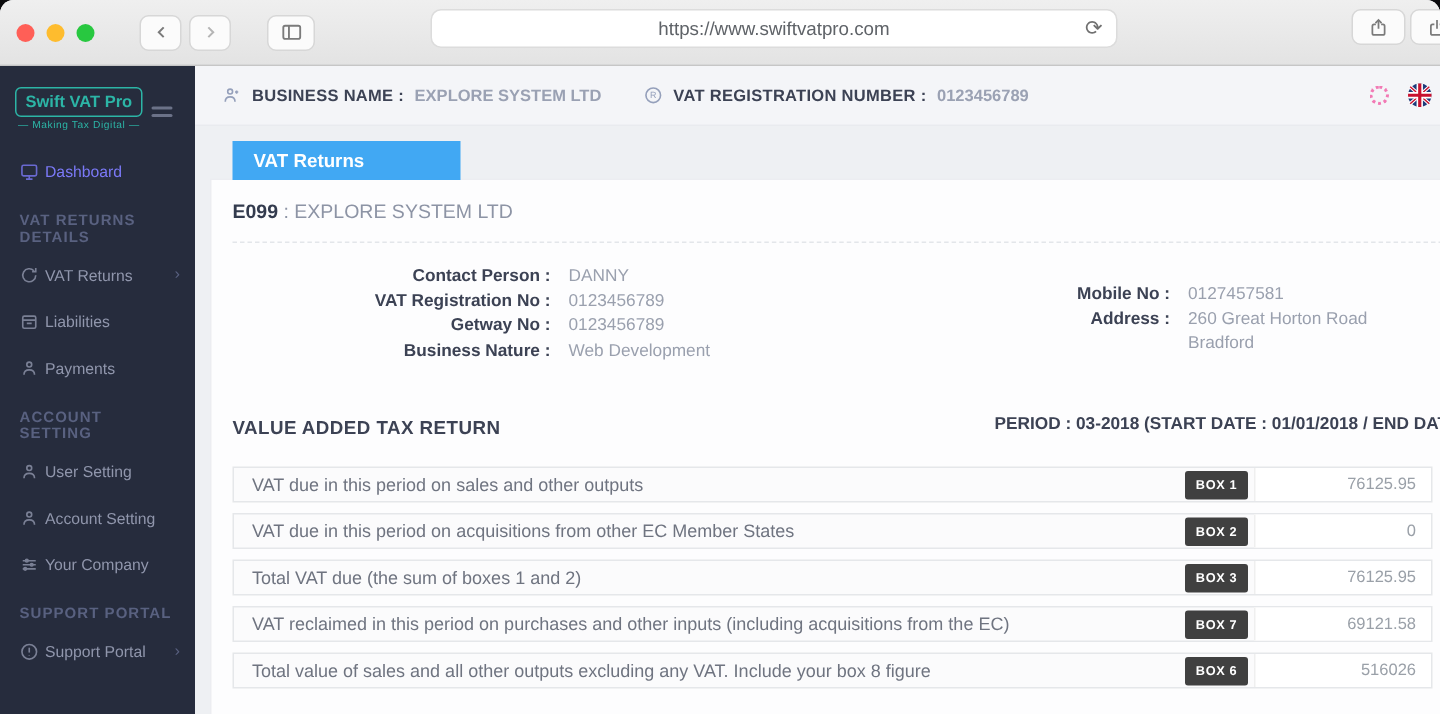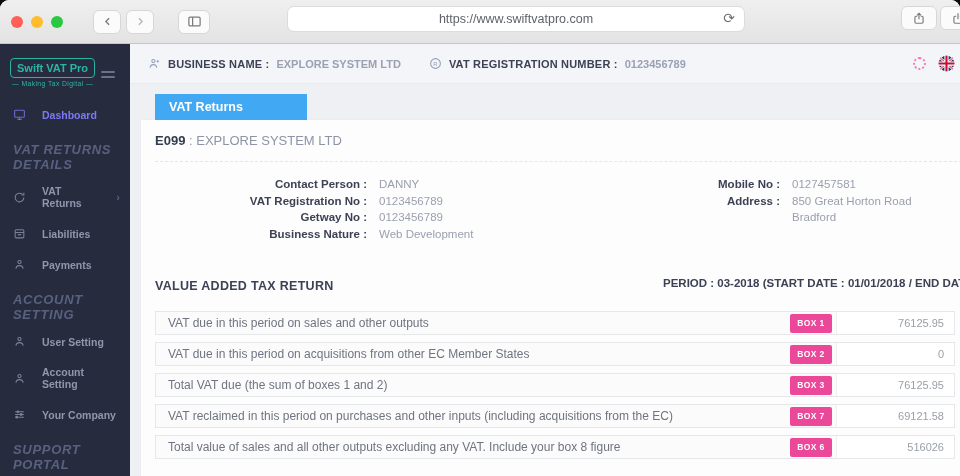--- a/index.html
+++ b/index.html
@@ -31,26 +31,26 @@
 
   
   .sidebar { width:130px; flex-shrink:0; background:#262c3d; padding-top:10px; overflow:hidden; }
   .logo-wrap { display:flex; align-items:flex-start; gap:6px; padding:4px 2px 6px 10px; }
   .logo-box { border:1px solid #2cb5a6; border-radius:4px; color:#2cb5a6; font-weight:bold;
               font-size:11px; padding:3px 6px; white-space:nowrap; }
   .logo-sub { color:#2cb5a6; font-size:6.8px; text-align:center; margin-top:2px; letter-spacing:.4px; }
   .menu-icon { margin-top:10px; width:14px; }
   .menu-icon i { display:block; height:2px; background:#6b7288; margin:3px 0; border-radius:1px; }
   .nav { margin-top:6px; }
-  .nav-item { display:flex; align-items:center; gap:16px; padding:9px 10px 9px 13px;
-              color:#9096ac; font-size:10.5px; font-weight:700; cursor:default; }
+  .nav-item { display:flex; align-items:center; gap:4px; padding:9px 10px 9px 13px;
+              color:#9096ac; font-size:10.5px; font-weight:400; cursor:default; }
   .nav-item.active { color:#7b79f7; }
   .nav-item svg { flex-shrink:0; opacity:.8; }
-  .nav-sec { padding:12px 13px 4px; font-size:13px; font-weight:bold; letter-spacing:.7px;
-             color:#596180;font-style:italic; }
+  .nav-sec { padding:12px 13px 4px; font-size:10px; font-weight:bold; letter-spacing:.7px;
+             color:#596180; }
   .chev { margin-left:auto; color:#596180; font-size:11px; line-height:1; }
 
   
   .main { flex:1; min-width:0; display:flex; flex-direction:column; background:#eef0f3;
           position:relative; overflow:hidden; }
   .topbar { height:40px; flex-shrink:0; background:#f4f5f8; border-bottom:1px solid #e9ebef;
             display:flex; align-items:center; padding:0 14px 0 18px; }
   .tb-group { display:flex; align-items:center; gap:7px; }
   .tb-group + .tb-group { margin-left:28px; }
   .tb-label { font-size:11px; font-weight:bold; color:#3c4254; letter-spacing:.2px; }
@@ -65,34 +65,34 @@
   .panel { background:#fdfdfe; width:846px; min-height:400px; padding:13px 0 20px 14px;
            box-shadow:0 0 0 1px #ecedf1; }
   .company-line { font-size:13px; color:#8d94a5; }
   .company-code { font-weight:bold; color:#333b4e; }
   .dotted { border-top:1px dashed #e3e6ea; margin:13px 20px 14px 0; }
 
   .details { position:relative; min-height:80px; }
   .drow { display:flex; line-height:1.45; }
   .dlabel { width:212px; text-align:right; font-weight:bold; font-size:11.5px; color:#3c4254; flex-shrink:0; }
   .dvalue { margin-left:12px; font-size:11.5px; color:#9aa0ae; }
-  .details-right { position:absolute; left:545px; top:0; }
+  .details-right { position:absolute; left:545px; top:12px; }
   .details-right .dlabel { width:80px; }
   .addr-lines span { display:block; }
 
   .sec-row { margin-top:20px; position:relative; height:16px; }
   .sec-title { font-weight:bold; font-size:12.5px; color:#3c4254; letter-spacing:.3px; }
   .period { position:absolute; left:508px; top:1px; font-weight:bold; font-size:11.5px;
             color:#3c4254; white-space:nowrap; }
 
   .vrows { margin-top:19px; }
   .vrow { display:flex; align-items:center; height:24px; width:800px; background:#fbfbfc;
           border:1px solid #e5e7ea; margin-bottom:7px; }
   .vdesc { flex:1; padding-left:12px; font-size:12px; color:#6f7480; white-space:nowrap; overflow:hidden; }
-  .vbox { width:42px; height:19px; flex-shrink:0; background:#ec4899; color:#fff; font-size:8.5px;
+  .vbox { width:42px; height:19px; flex-shrink:0; background:#404040; color:#fff; font-size:8.5px;
           font-weight:bold; display:flex; align-items:center; justify-content:center;
           border-radius:2px; letter-spacing:.4px; }
   .vval { width:118px; height:100%; flex-shrink:0; background:#fff; margin-left:4px;
           border-left:1px solid #efefef; display:flex; align-items:center; justify-content:flex-end;
           padding-right:10px; font-size:11px; color:#9aa0a8; }
 </style>
 </head>
 <body>
 
 <div class="window">
@@ -290,21 +290,21 @@
                 </div>
             </div>
             <div class="details-right">
               <div class="drow">
                   <span class="dlabel">Mobile No :</span>
                   <span class="dvalue">0127457581</span>
                 </div>
               <div class="drow">
                   <span class="dlabel">Address :</span>
                 <span class="dvalue addr-lines">
-                  <span>850 Great Horton Road</span>
+                  <span>260 Great Horton Road</span>
                   <span>Bradford</span>
                 </span>
               </div>
             </div>
           </div>
 
           <div class="sec-row">
             <span class="sec-title">VALUE ADDED TAX RETURN</span>
             <span class="period">PERIOD : 03-2018 (START DATE : 01/01/2018 / END DATE : 31/03/2018)</span>
           </div>

